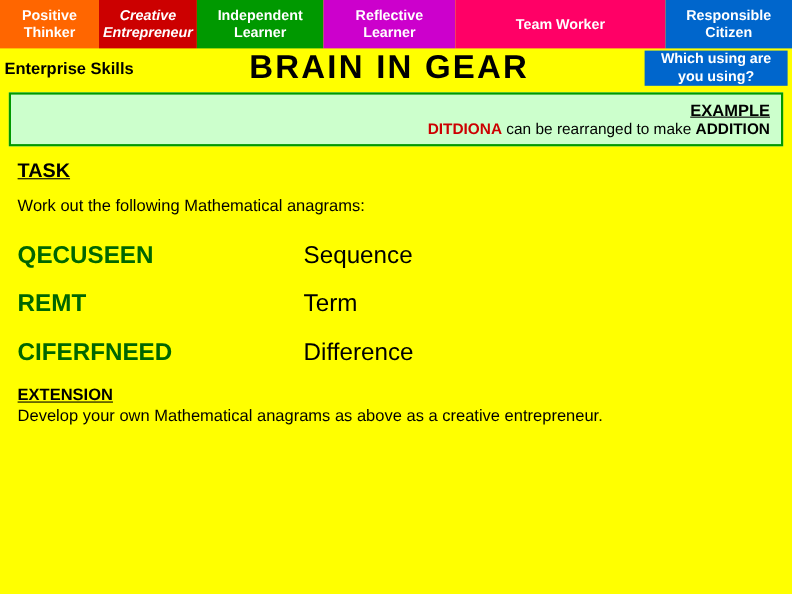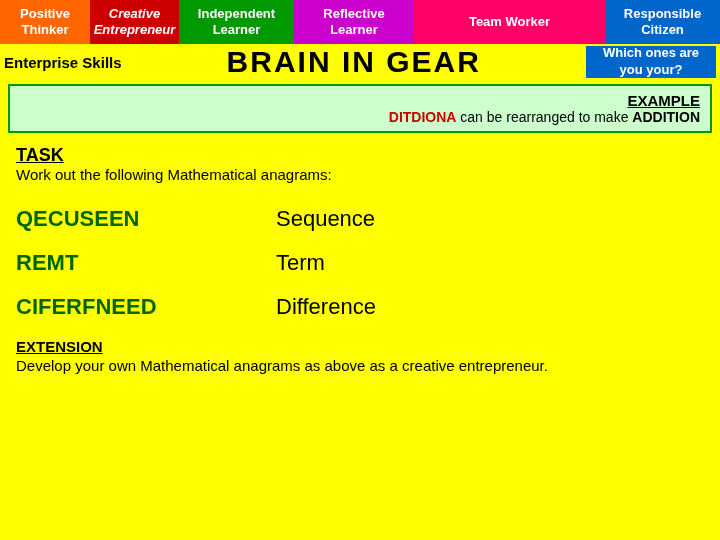--- a/index.html
+++ b/index.html
@@ -124,21 +124,21 @@
 
     
     .main-content {
       padding: 8px 16px;
     }
     .task-label {
       font-size: 18px;
       font-weight: bold;
       color: #000;
       text-decoration: underline;
-      margin-bottom: 0;
+      margin-bottom: 13px;
     }
     .task-description {
       font-size: 15px;
       color: #000;
       margin-bottom: 23px;
     }
 
     
     .anagram-row {
       display: flex;
@@ -192,21 +192,21 @@
   </div>
   <div class="nav-item nav-responsible-citizen">
     <span>Responsible Citizen</span>
   </div>
 </div>
 
 <div class="header-row">
   <span class="enterprise-skills-label">Enterprise Skills</span>
   <span class="brain-in-gear">BRAIN IN GEAR</span>
   <div class="which-ones-box">
-    <span>Which ones are you your?</span>
+    <span>Which using are you using?</span>
   </div>
 </div>
 
 <div class="example-box">
   <div class="example-title">EXAMPLE</div>
   <div class="example-text">
     <span class="ditdiona">DITDIONA</span><span> can be rearranged to make </span><span class="addition">ADDITION</span>
   </div>
 </div>
 

